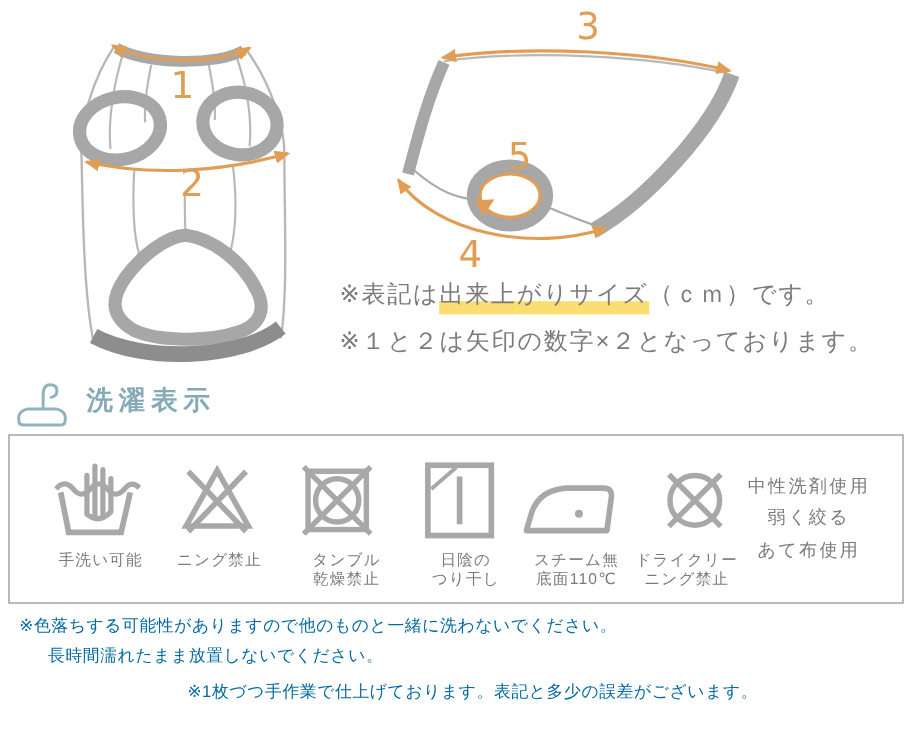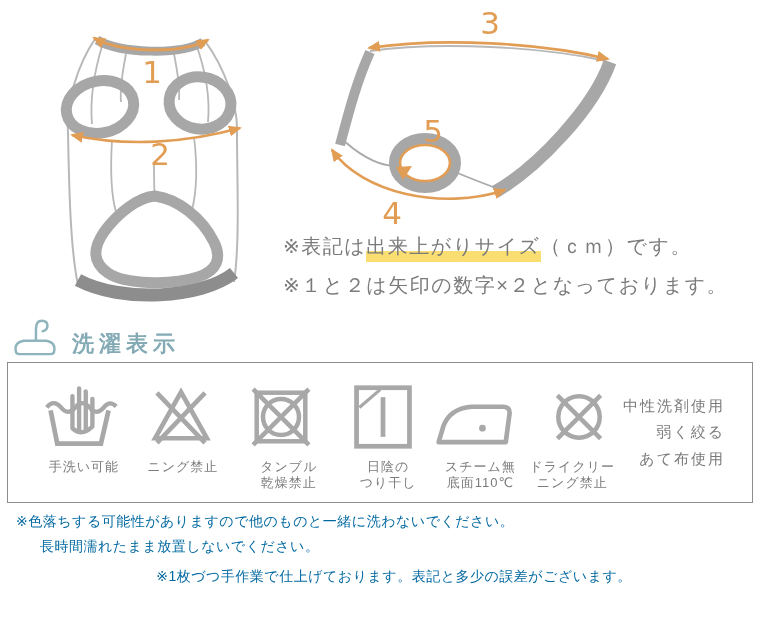--- a/index.html
+++ b/index.html
@@ -18,39 +18,39 @@
   
   .size-notes{position:absolute;left:283px;top:236px;width:475px;font-size:20px;
     letter-spacing:1.5px;color:#7b7b7b;line-height:1.0;}
   .size-notes .line{margin:0 0 17px 0;white-space:nowrap;}
   .hl{
     background:linear-gradient(rgba(249,216,88,0.85),rgba(249,216,88,0.85)) no-repeat left 100% / 100% 11px;
     padding-bottom:3px;
     font-family:Liberation Mono, monospace;
   }
   
-  .care-heading{position:absolute;left:10px;top:313px;display:flex;align-items:flex-end;gap:12px;}
+  .care-heading{position:absolute;left:10px;top:313px;display:flex;align-items:center;gap:12px;}
   .care-heading h2{
     margin:0 0 2px 0;font-size:22px;font-weight:bold;color:#84abb5;letter-spacing:5px;line-height:1;
   }
   
   .care-table{
     position:absolute;left:7px;top:362px;width:744px;height:139px;
     border:1px solid #8c8c8c;background:#fff;display:flex;align-items:stretch;
   }
   .care-cell{flex:1 1 0;display:flex;flex-direction:column;align-items:flex-end;justify-content:flex-start;padding-top:16px;}
   .care-cell.wide{flex:1.12 1 0;}
   .care-cell .glyph{height:76px;display:flex;align-items:center;justify-content:center;}
   .care-label{
     margin-top:4px;font-size:13px;letter-spacing:1px;color:#7b7b7b;text-align:center;
     line-height:1.25;white-space:pre-line;
   }
   .care-cell.notes{flex:1.30 1 0;align-items:flex-start;justify-content:center;padding:0 0 0 8px;}
   .care-extra{
-    font-size:15px;letter-spacing:2px;color:#7b7b7b;line-height:1.75;white-space:pre-line;text-align:right;
+    font-size:15px;letter-spacing:2px;color:#7b7b7b;line-height:1.75;white-space:pre-line;text-align:center;
   }
   
   .footer-notes{position:absolute;left:16px;top:514px;width:756px;font-size:14px;
     letter-spacing:0.5px;color:#0369a1;line-height:1.0;}
   .footer-notes .f-line{margin:0 0 11px 0;white-space:nowrap;}
   .footer-notes .indent{padding-left:24px;}
   .footer-notes .gap{margin-top:16px;text-align:center;}
 </style>
 </head>
 <body>

